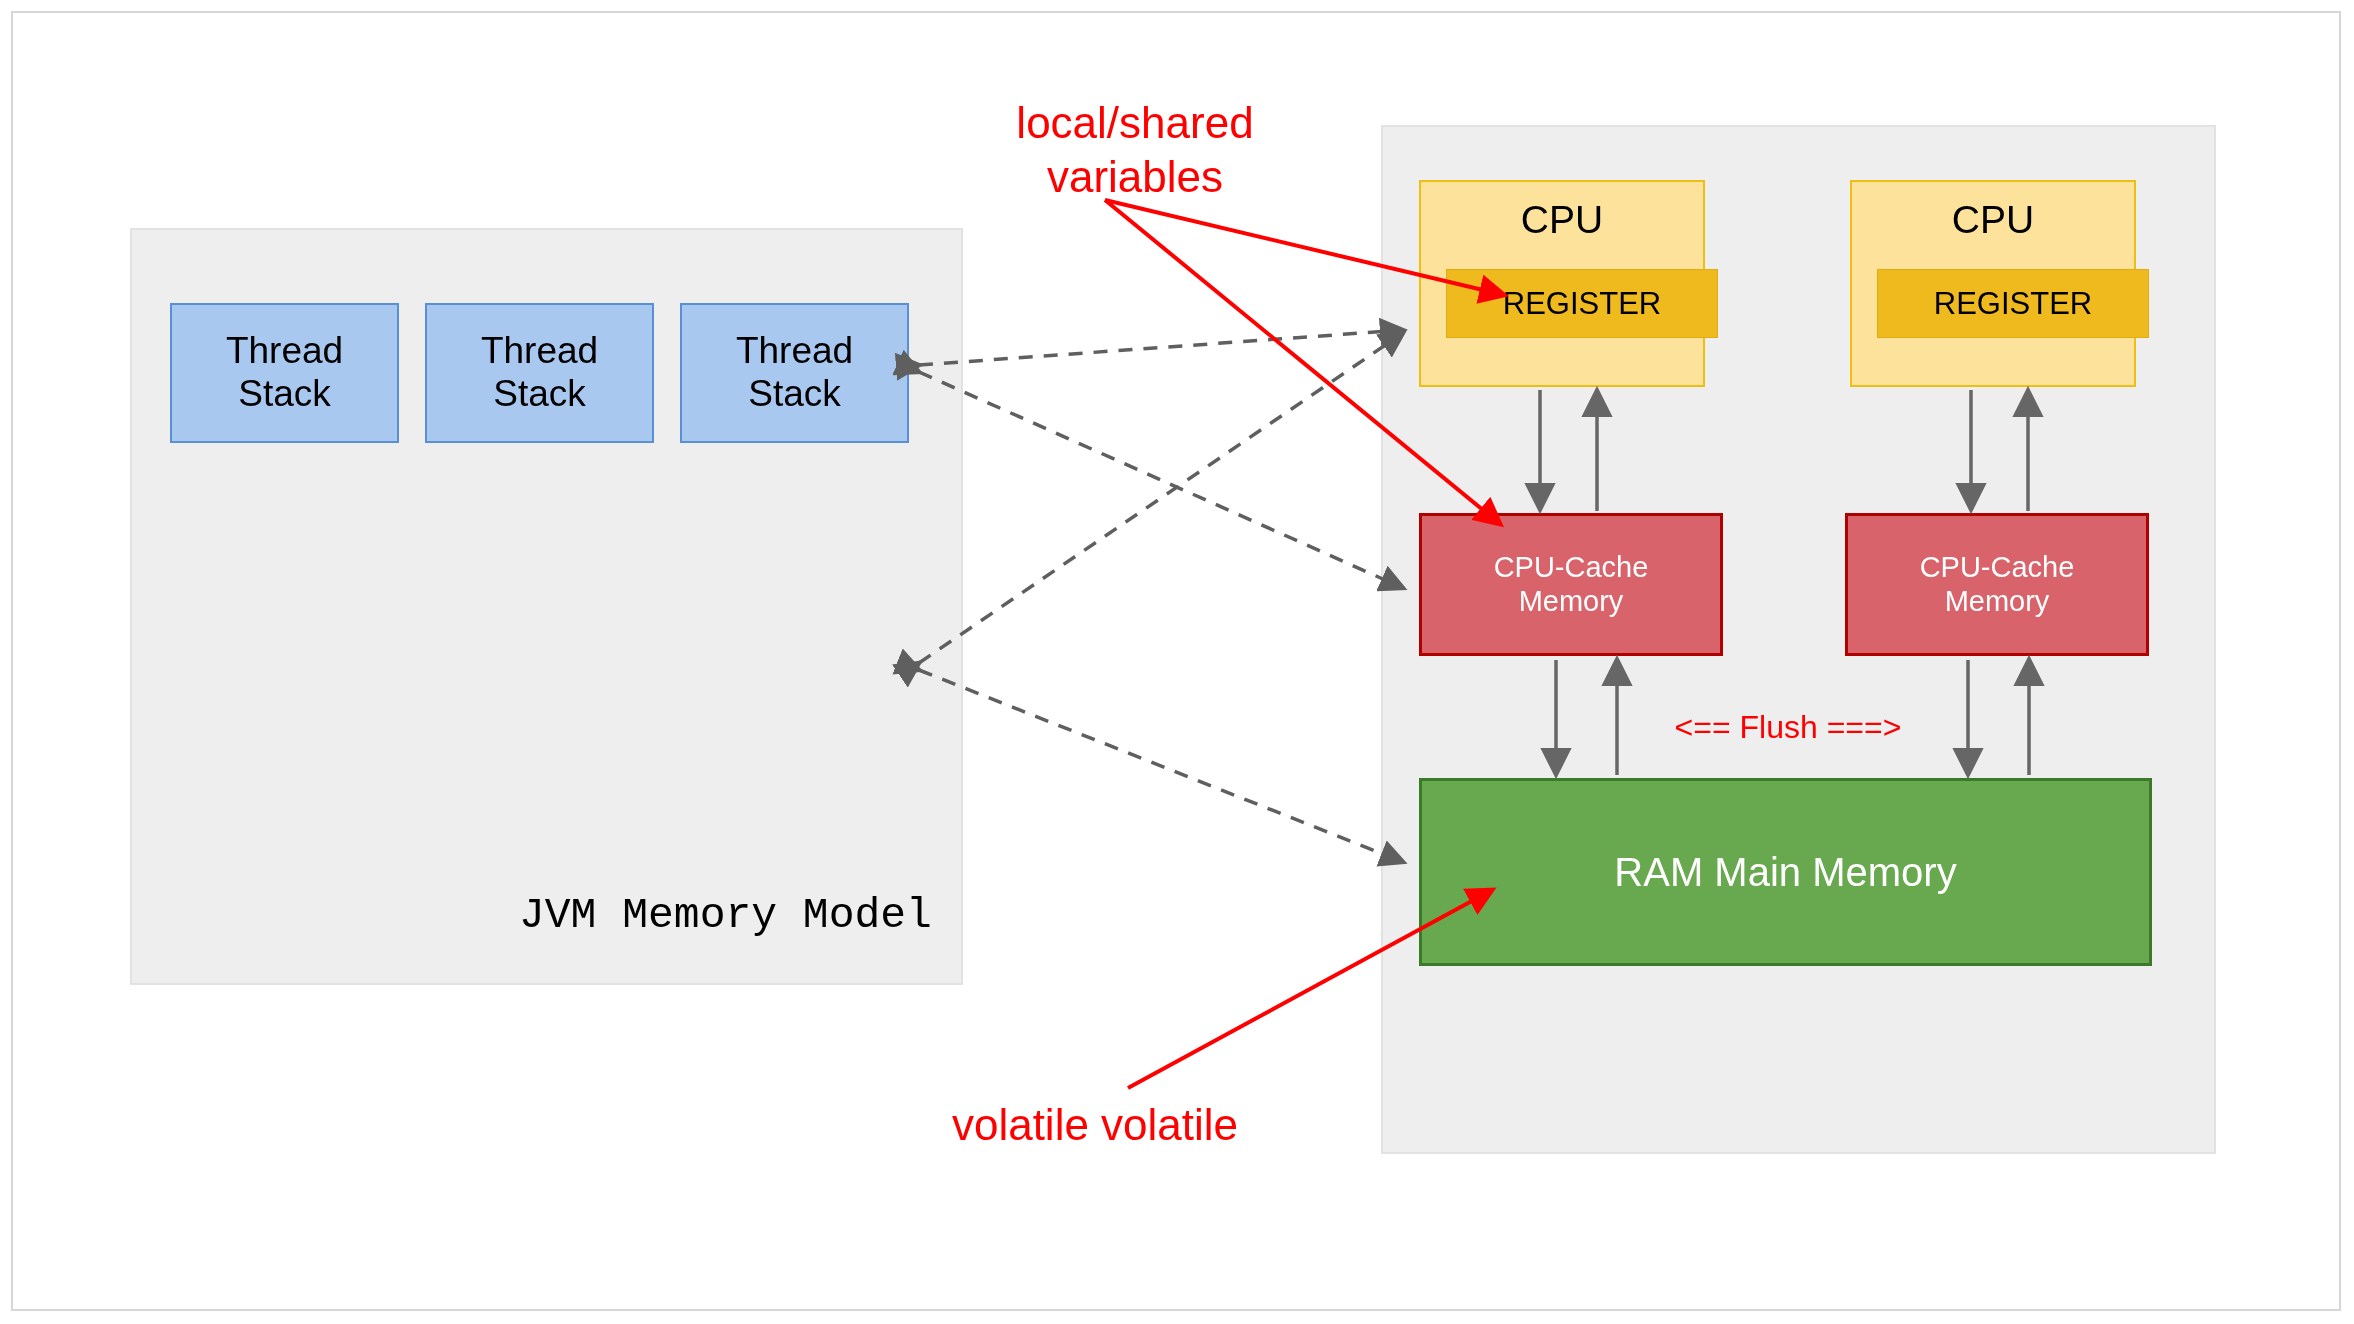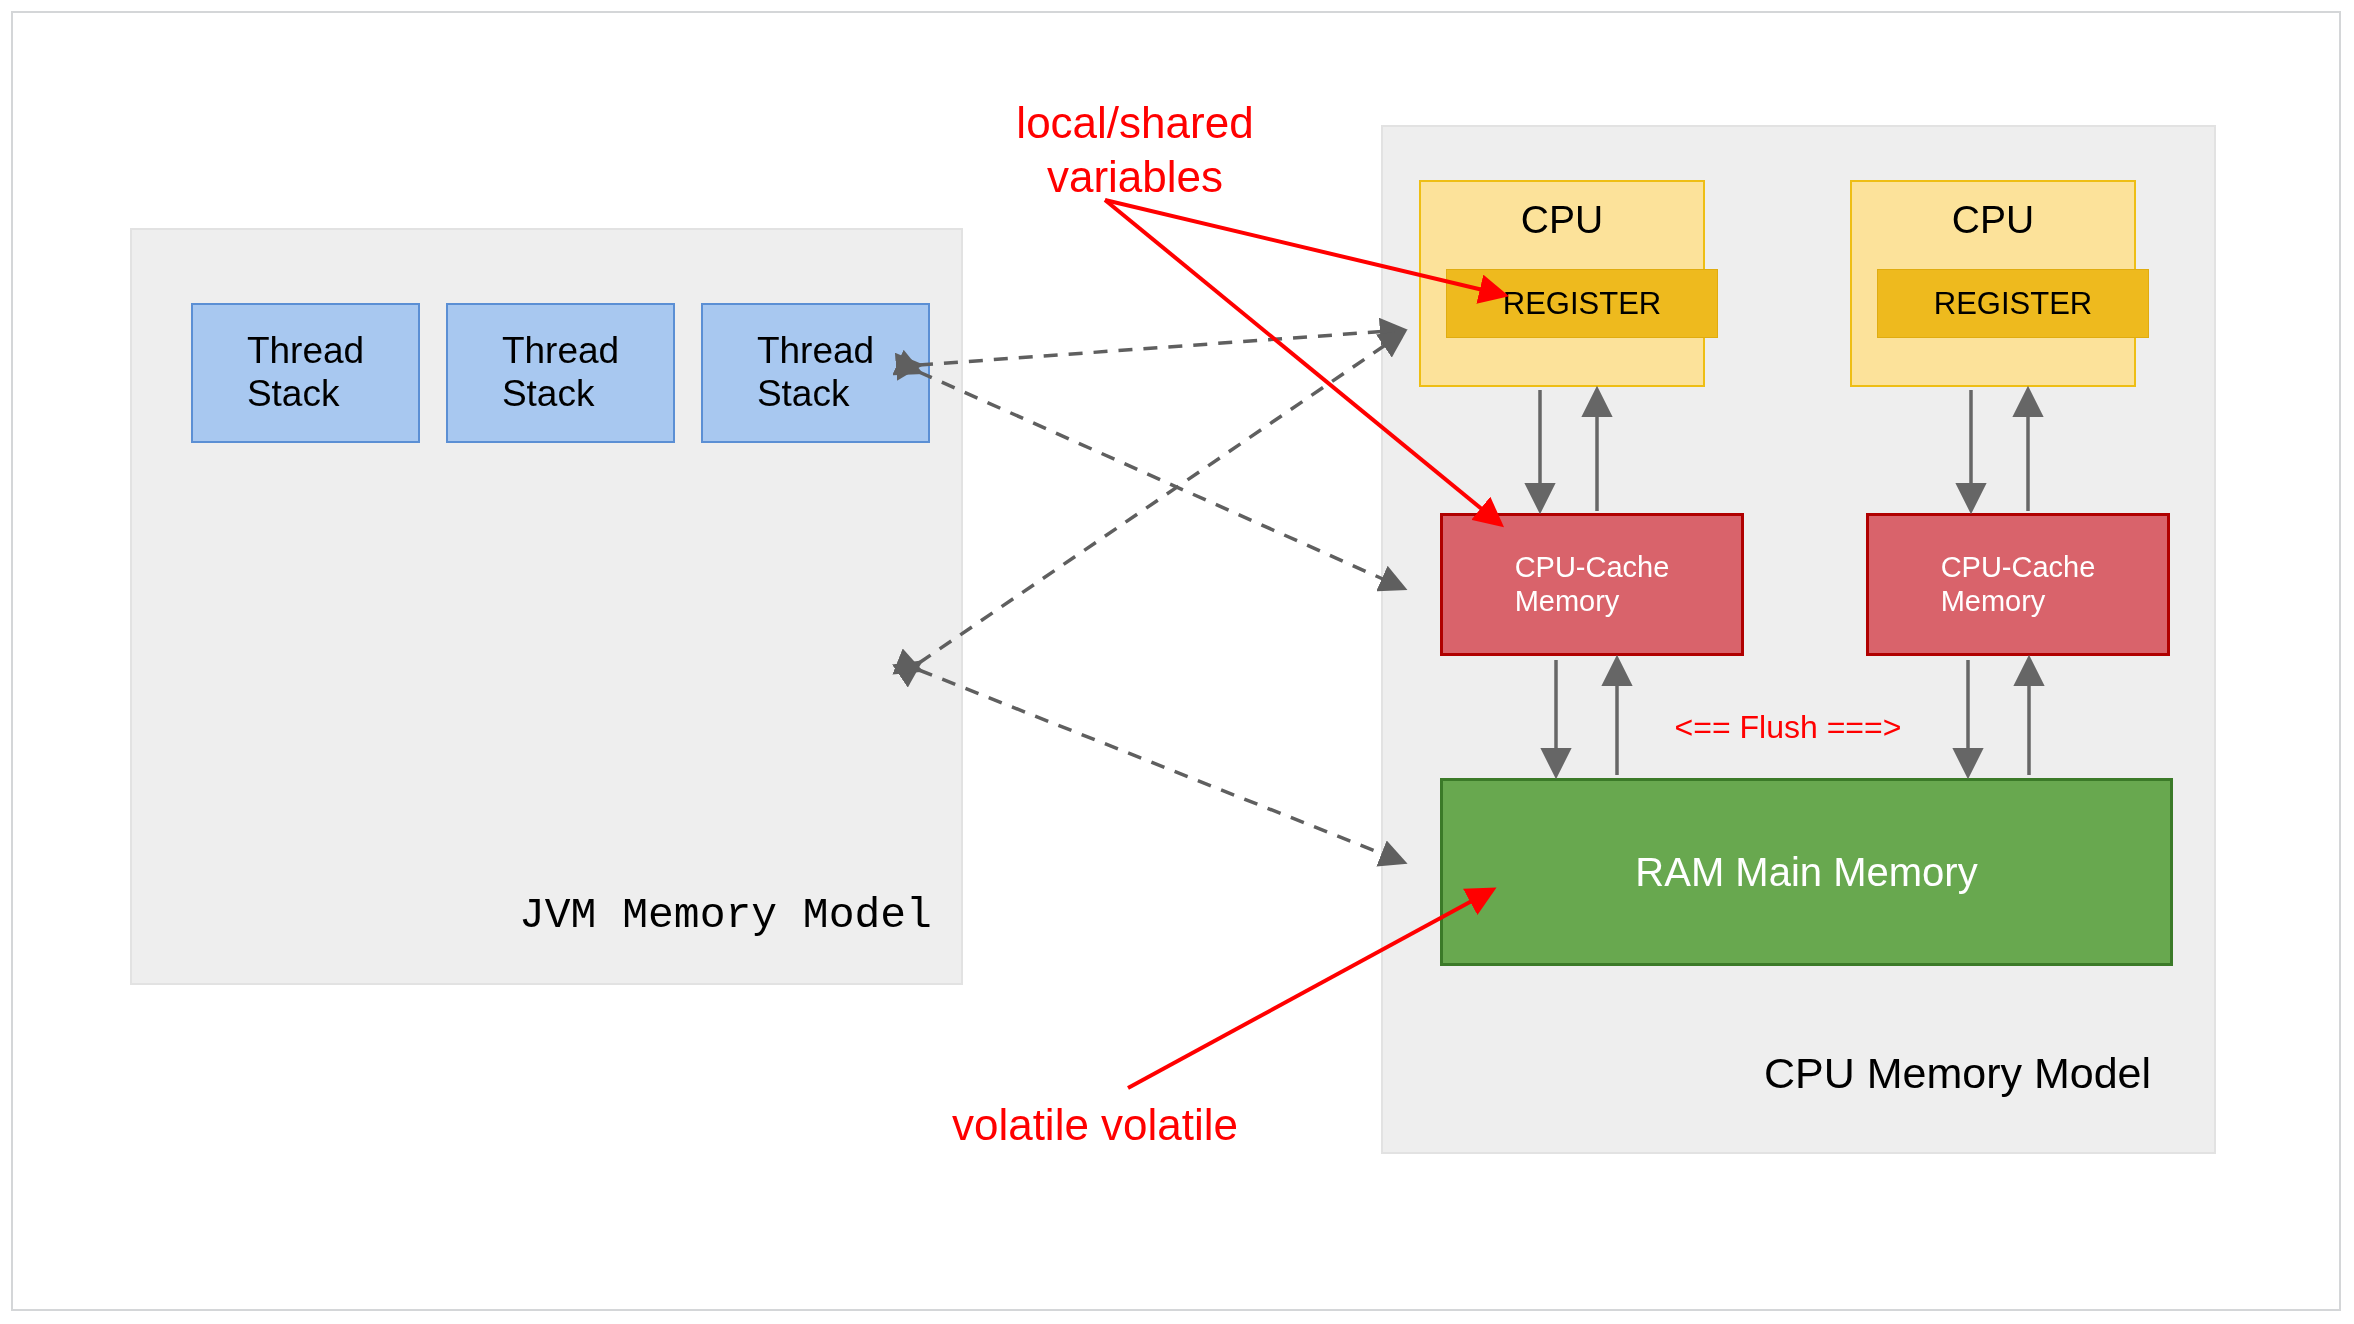--- a/index.html
+++ b/index.html
@@ -57,22 +57,22 @@
   #jvm-label { left: 519px; top: 891px; font-family: Liberation Mono, monospace; }
   #cpu-label { left: 1764px; top: 1049px; }
 
   
   .box {
     position: absolute;
     box-sizing: border-box;
     display: flex;
     align-items: center;
     justify-content: center;
+    text-align: center;
     line-height: 1.15;
-    margin-left: 21px;
   }
 
   .thread-stack {
     background: #a8c8f0;
     border: 2px solid #5b8fd4;
     color: #000000;
     font-size: 37px;
     width: 229px;
     height: 140px;
     top: 303px;
@@ -184,21 +184,20 @@
 
   <div class="box thread-stack" id="thread-stack-1" style="white-space: pre-line;">Thread
 Stack</div>
   <div class="box thread-stack" id="thread-stack-2" style="white-space: pre-line;">Thread
 Stack</div>
   <div class="box thread-stack" id="thread-stack-3" style="white-space: pre-line;">Thread
 Stack</div>
 
 
   <div class="panel" id="cpu-panel"></div>
-  <div class="panel-label" id="cpu-label">CPU Memory Model</div>
 
   <div class="cpu-box" id="cpu-box-1">
     <div class="cpu-title">CPU</div>
     <div class="register">REGISTER</div>
   </div>
   <div class="cpu-box" id="cpu-box-2">
     <div class="cpu-title">CPU</div>
     <div class="register">REGISTER</div>
   </div>
 

